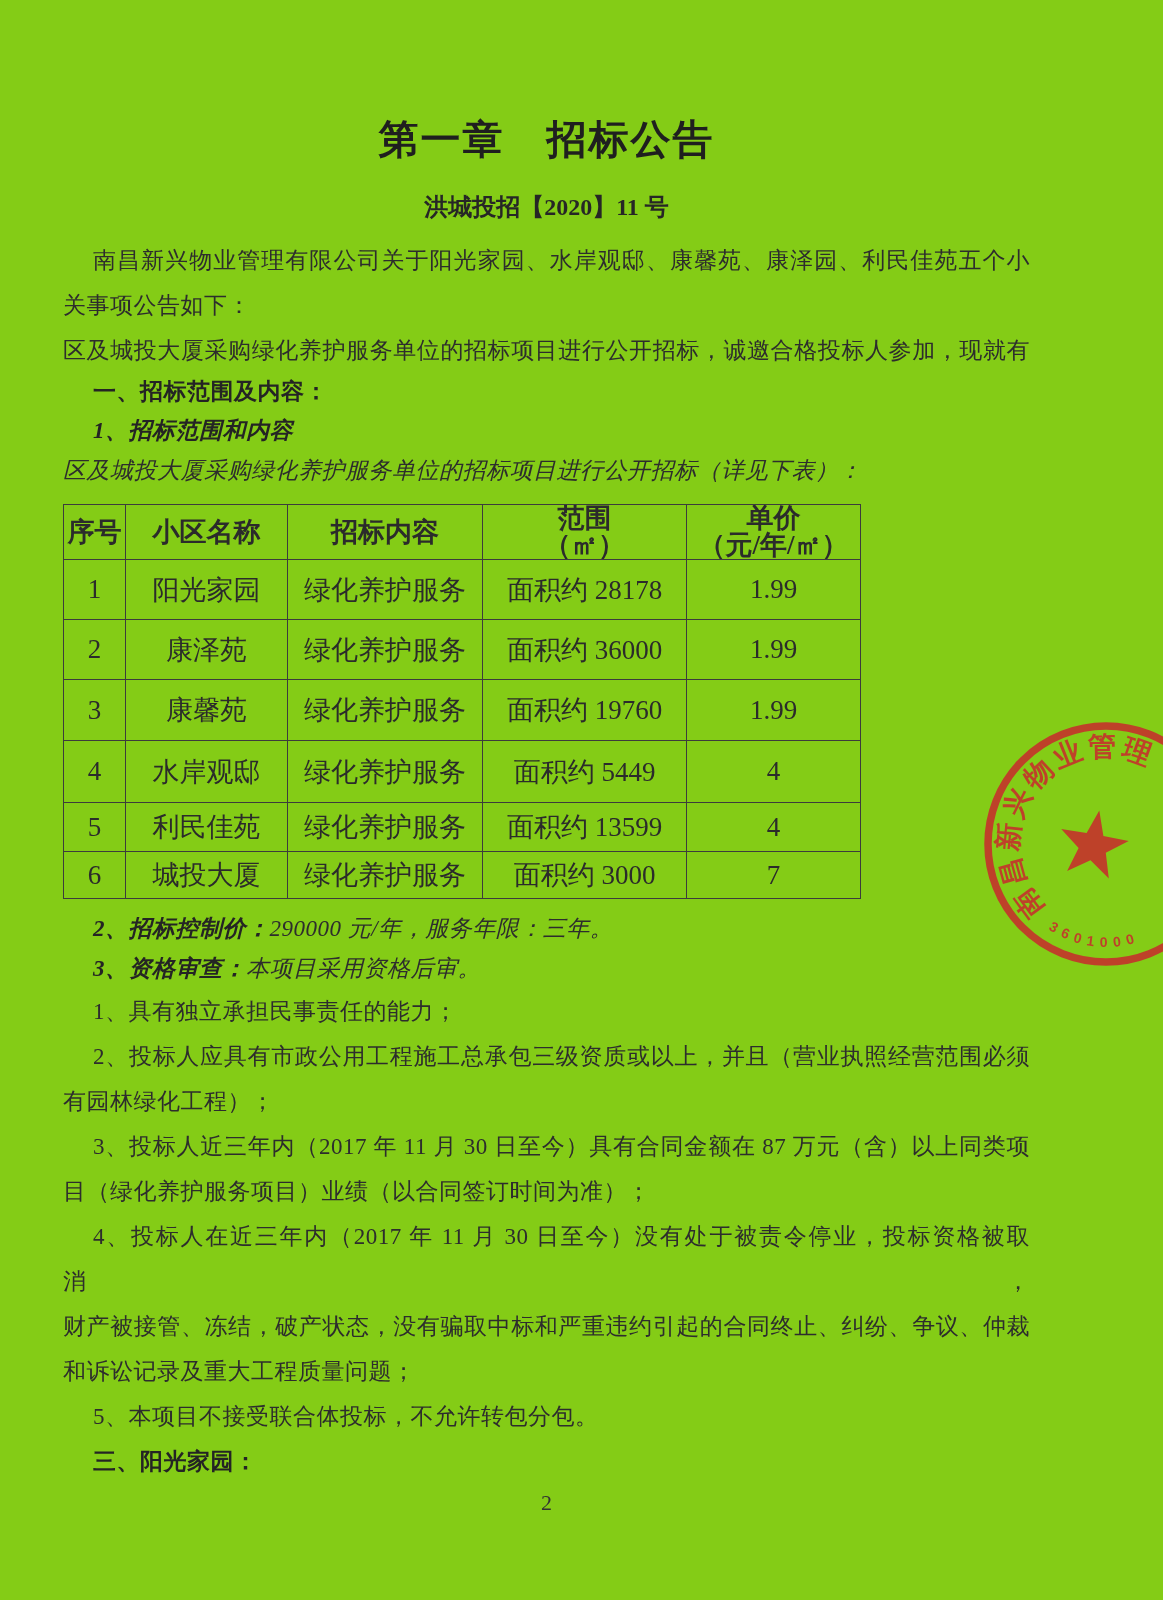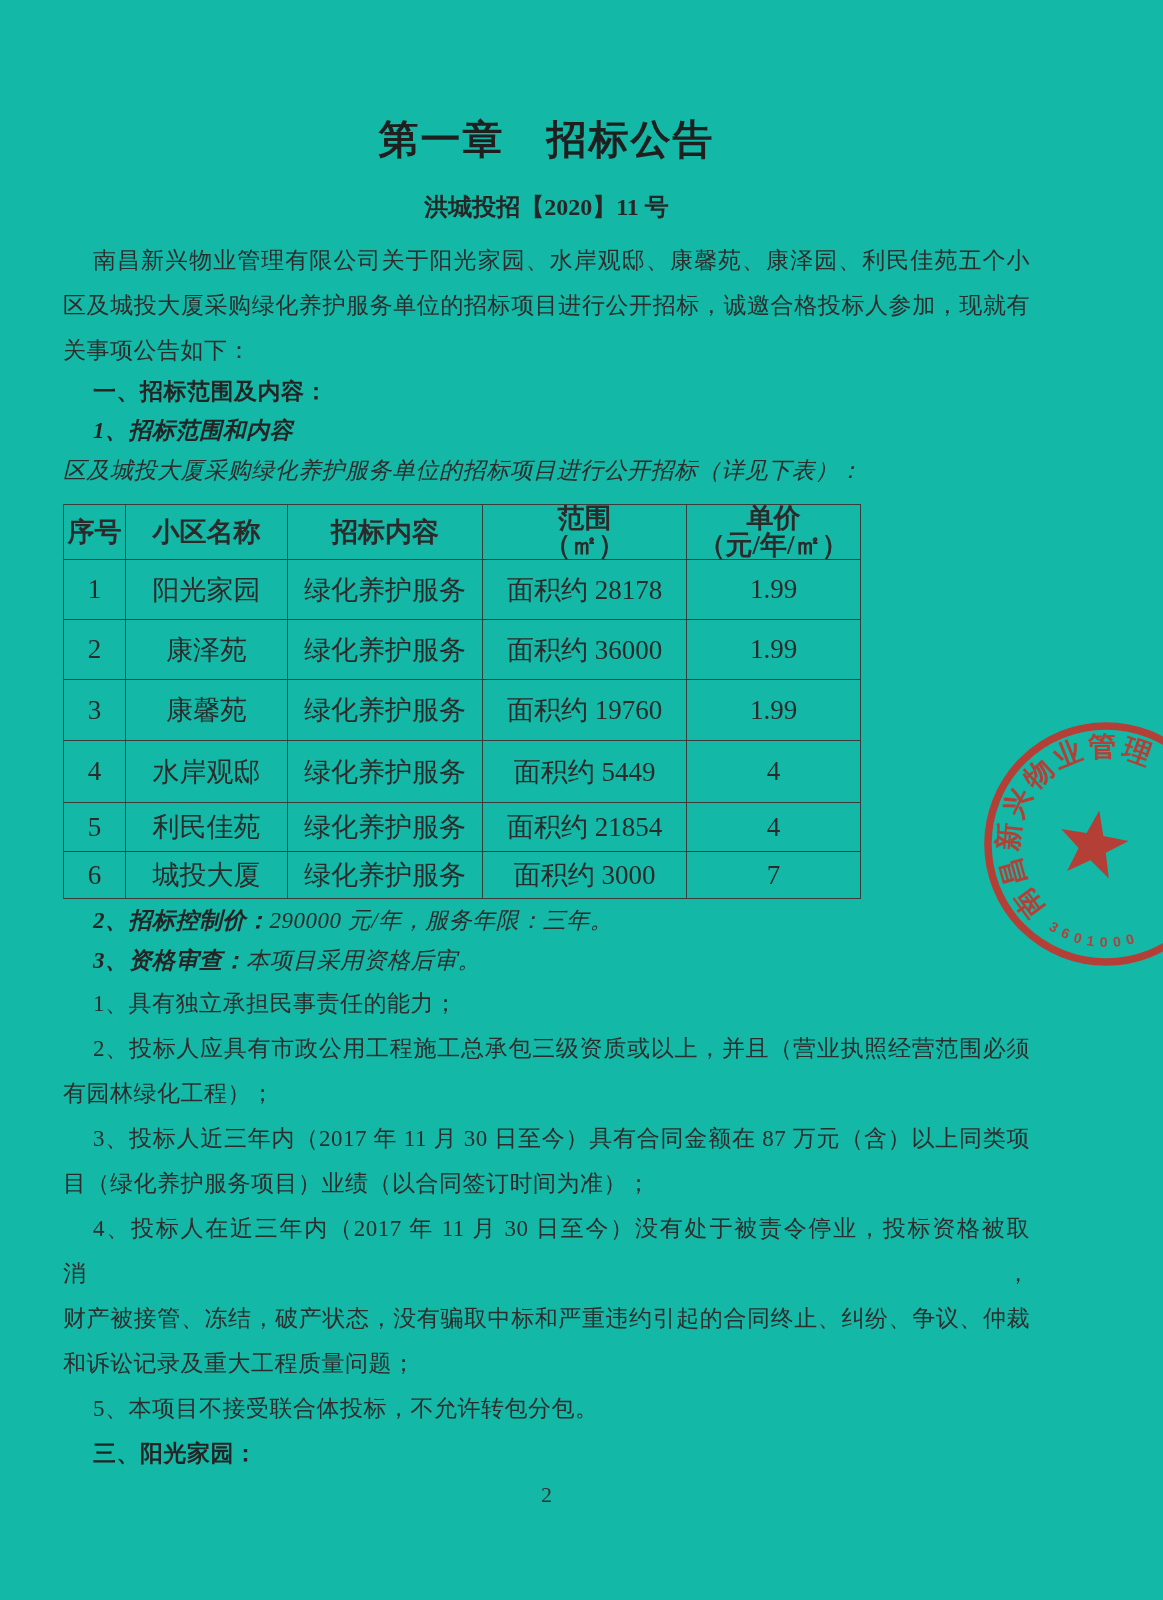--- a/index.html
+++ b/index.html
@@ -1,20 +1,20 @@
 <!DOCTYPE html>
 <html><head>
 <meta charset="utf-8">
 <style>
   html,body{margin:0;padding:0;background:#e8e8e8;}
   .page{
     position:relative;
     width:1163px;height:1600px;
     margin:0 auto;
-    background:#14b8a6;
+    background:#84cc16;
     overflow:hidden;
     font-family:"Liberation Serif","DejaVu Serif",serif;
     color:#2d2d2d;
   }
   .content{padding:116px 133px 0 63px;}
   .title{
     margin:0;text-align:center;
     font-size:40px;line-height:48px;font-weight:bold;color:#1f1f1f;
     letter-spacing:2px;
   }
@@ -65,22 +65,22 @@
 
 <div class="page">
   <div class="content">
 
     <h1 class="title">第一章　招标公告</h1>
 
     <div class="docnum">洪城投招【2020】11 号</div>
 
     <div class="intro">
       <div class="line lh45 ind fill">南昌新兴物业管理有限公司关于阳光家园、水岸观邸、康馨苑、康泽园、利民佳苑五个小</div>
+      <div class="line lh45">关事项公告如下：</div>
       <div class="line lh45 fill">区及城投大厦采购绿化养护服务单位的招标项目进行公开招标，诚邀合格投标人参加，现就有</div>
-      <div class="line lh45">关事项公告如下：</div>
     </div>
 
     <div class="line lh38 ind bold">一、招标范围及内容：</div>
     <div class="line lh40 ind bold">1、招标范围和内容</div>
     <div class="line lh40">区及城投大厦采购绿化养护服务单位的招标项目进行公开招标（详见下表）：</div>
 
     <table class="btable">
       <colgroup>
         <col style="width:62px">
           <col style="width:162px">
@@ -127,34 +127,34 @@
         <td>4</td>
         <td>水岸观邸</td>
         <td>绿化养护服务</td>
         <td>面积约 5449</td>
         <td>4</td>
       </tr>
       <tr class="r5">
         <td>5</td>
         <td>利民佳苑</td>
         <td>绿化养护服务</td>
-        <td>面积约 21854</td>
+        <td>面积约 13599</td>
         <td>4</td>
       </tr>
       <tr class="r6">
         <td>6</td>
         <td>城投大厦</td>
         <td>绿化养护服务</td>
         <td>面积约 3000</td>
         <td>7</td>
       </tr>
     </tbody>
       </table>
 
-    <div class="line lh40 ind" style="margin-top:2px;">
+    <div class="line lh40 ind" style="margin-top:10px;">
       <span class="bold">2、招标控制价：</span><span>290000 元/年，服务年限：三年。</span>
     </div>
     <div class="line lh40 ind">
       <span class="bold">3、资格审查：</span><span>本项目采用资格后审。</span>
     </div>
 
 
     <div class="line lh45 ind">1、具有独立承担民事责任的能力；</div>
     <div class="line lh45 ind fill">2、投标人应具有市政公用工程施工总承包三级资质或以上，并且（营业执照经营范围必须</div>
     <div class="line lh45">有园林绿化工程）；</div>

